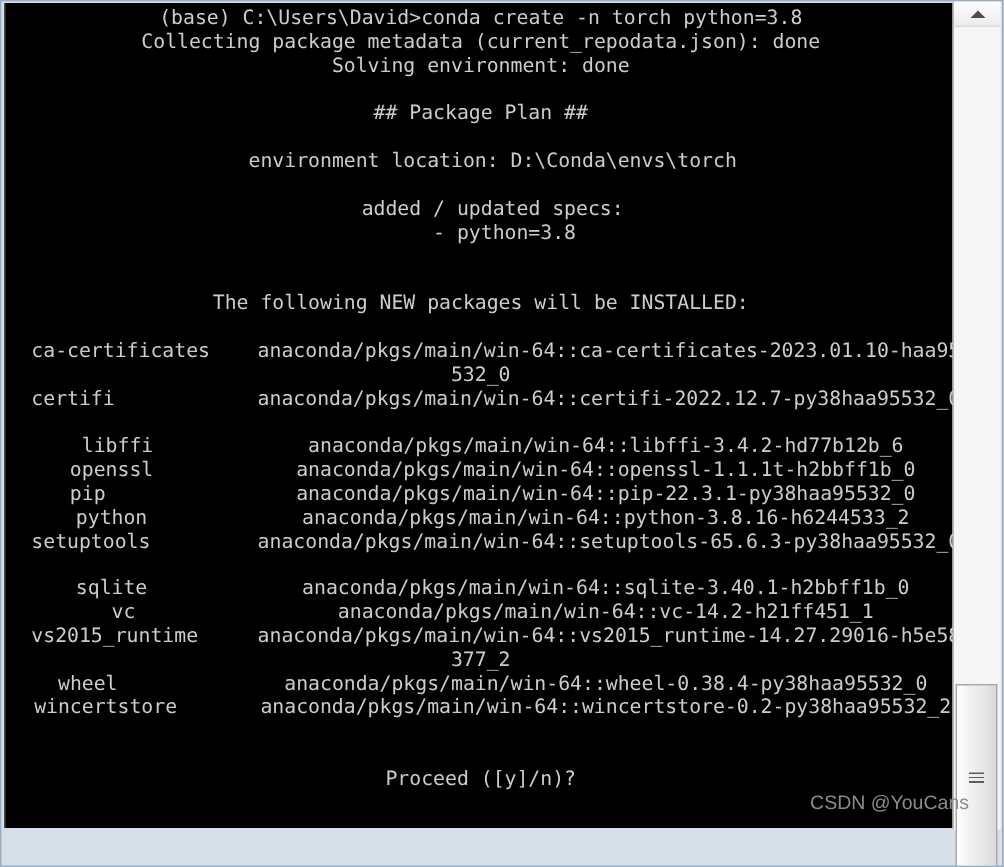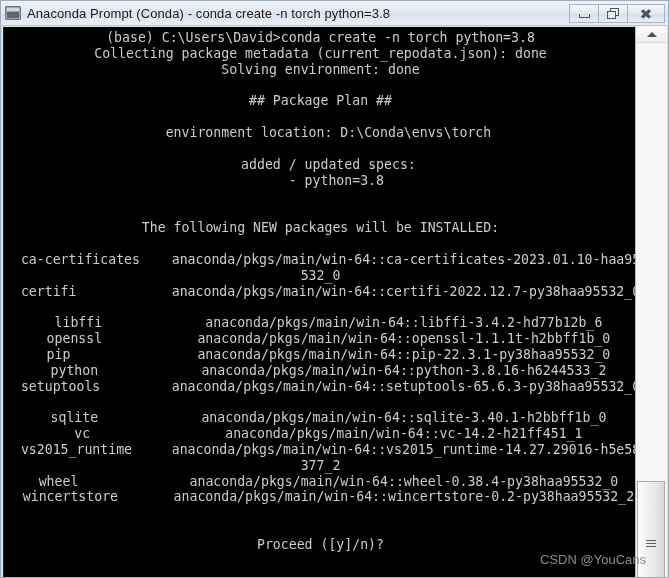--- a/index.html
+++ b/index.html
@@ -233,36 +233,20 @@
     color: #8c8c8c;
     white-space: nowrap;
     pointer-events: none;
   }
 </style>
 </head>
 <body>
 
 <div id="window">
 
-  <div id="titlebar">
-    <div id="app-icon"></div>
-    <div id="title-text">Anaconda Prompt (Conda) - conda  create -n torch python=3.8</div>
-
-    <div id="window-controls">
-      <div class="winbtn">
-        <span class="glyph-min"></span>
-      </div>
-      <div class="winbtn">
-        <span class="glyph-restore"></span>
-      </div>
-      <div class="winbtn">
-        <span class="glyph-close">✖</span>
-      </div>
-    </div>
-  </div>
 
   <div id="console-area">
 
     <div id="console">
       <pre id="console-text">(base) C:\Users\David&gt;conda create -n torch python=3.8
 Collecting package metadata (current_repodata.json): done
 Solving environment: done
 
 ## Package Plan ##
 

